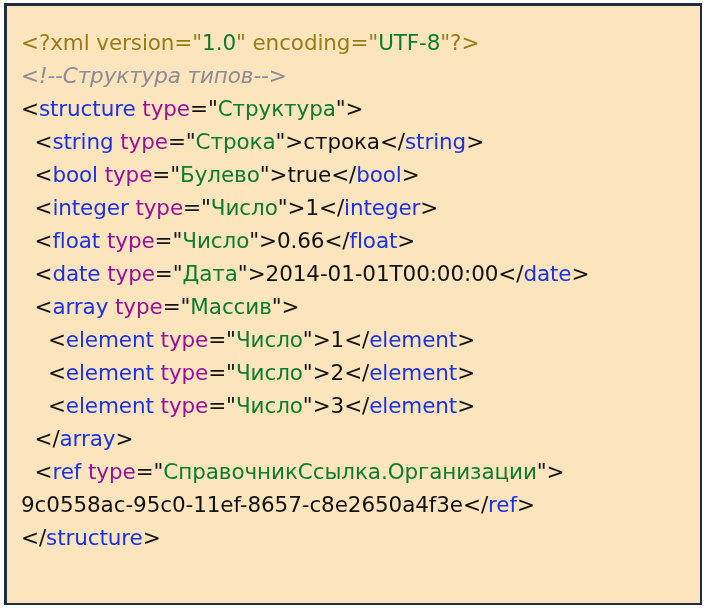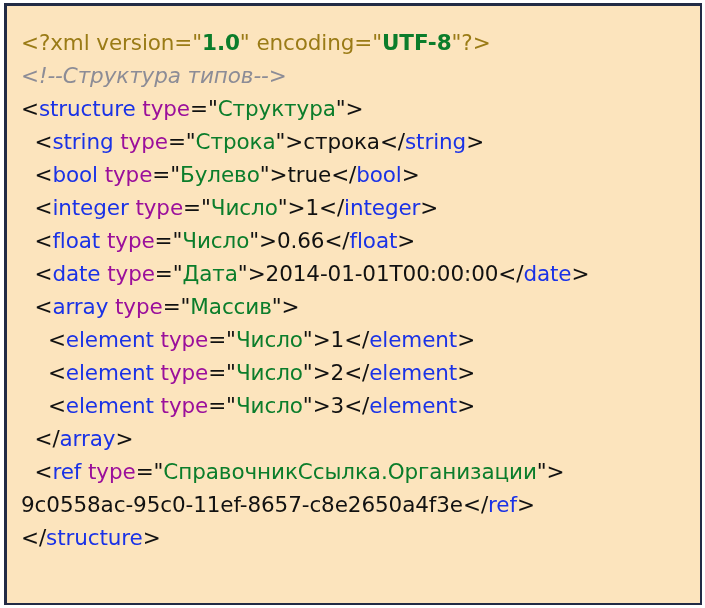--- a/index.html
+++ b/index.html
@@ -39,21 +39,21 @@
     white-space: pre;
     min-height: 33px;
   }
   
   .t-punct    { color: #111111; }
   .t-tag      { color: #1A32E6; }
   .t-attr     { color: #9B0F9B; }
   .t-value    { color: #0B7D2B; }
   .t-text     { color: #111111; }
   .t-decl     { color: #9A7B16; }
-  .t-declval  { color: #0B7D2B; font-weight: bold; }
+  .t-declval  { color: #0B7D2B; }
   .t-comment  { color: #8C8C96; font-style: italic; }
 </style>
 </head>
 <body style="background: rgb(255, 255, 255);">
 
 <div id="code-panel" style="background: rgb(252, 228, 189); border-color: rgb(34, 43, 69);">
   <div class="code-body" id="code-body"><div class="code-line"><span class="t-decl" style="color: rgb(154, 123, 22);">&lt;?xml version="</span><span class="t-declval" style="color: rgb(11, 125, 43);">1.0</span><span class="t-decl" style="color: rgb(154, 123, 22);">" encoding="</span><span class="t-declval" style="color: rgb(11, 125, 43);">UTF-8</span><span class="t-decl" style="color: rgb(154, 123, 22);">"?&gt;</span></div><div class="code-line"><span class="t-comment" style="color: rgb(140, 140, 150);">&lt;!--Структура типов--&gt;</span></div><div class="code-line"><span class="t-punct" style="color: rgb(17, 17, 17);">&lt;</span><span class="t-tag" style="color: rgb(26, 50, 230);">structure</span><span class="t-punct" style="color: rgb(17, 17, 17);"> </span><span class="t-attr" style="color: rgb(155, 15, 155);">type</span><span class="t-punct" style="color: rgb(17, 17, 17);">="</span><span class="t-value" style="color: rgb(11, 125, 43);">Структура</span><span class="t-punct" style="color: rgb(17, 17, 17);">"&gt;</span></div><div class="code-line"><span class="t-punct" style="color: rgb(17, 17, 17);">  </span><span class="t-punct" style="color: rgb(17, 17, 17);">&lt;</span><span class="t-tag" style="color: rgb(26, 50, 230);">string</span><span class="t-punct" style="color: rgb(17, 17, 17);"> </span><span class="t-attr" style="color: rgb(155, 15, 155);">type</span><span class="t-punct" style="color: rgb(17, 17, 17);">="</span><span class="t-value" style="color: rgb(11, 125, 43);">Строка</span><span class="t-punct" style="color: rgb(17, 17, 17);">"&gt;</span><span class="t-text" style="color: rgb(17, 17, 17);">строка</span><span class="t-punct" style="color: rgb(17, 17, 17);">&lt;/</span><span class="t-tag" style="color: rgb(26, 50, 230);">string</span><span class="t-punct" style="color: rgb(17, 17, 17);">&gt;</span></div><div class="code-line"><span class="t-punct" style="color: rgb(17, 17, 17);">  </span><span class="t-punct" style="color: rgb(17, 17, 17);">&lt;</span><span class="t-tag" style="color: rgb(26, 50, 230);">bool</span><span class="t-punct" style="color: rgb(17, 17, 17);"> </span><span class="t-attr" style="color: rgb(155, 15, 155);">type</span><span class="t-punct" style="color: rgb(17, 17, 17);">="</span><span class="t-value" style="color: rgb(11, 125, 43);">Булево</span><span class="t-punct" style="color: rgb(17, 17, 17);">"&gt;</span><span class="t-text" style="color: rgb(17, 17, 17);">true</span><span class="t-punct" style="color: rgb(17, 17, 17);">&lt;/</span><span class="t-tag" style="color: rgb(26, 50, 230);">bool</span><span class="t-punct" style="color: rgb(17, 17, 17);">&gt;</span></div><div class="code-line"><span class="t-punct" style="color: rgb(17, 17, 17);">  </span><span class="t-punct" style="color: rgb(17, 17, 17);">&lt;</span><span class="t-tag" style="color: rgb(26, 50, 230);">integer</span><span class="t-punct" style="color: rgb(17, 17, 17);"> </span><span class="t-attr" style="color: rgb(155, 15, 155);">type</span><span class="t-punct" style="color: rgb(17, 17, 17);">="</span><span class="t-value" style="color: rgb(11, 125, 43);">Число</span><span class="t-punct" style="color: rgb(17, 17, 17);">"&gt;</span><span class="t-text" style="color: rgb(17, 17, 17);">1</span><span class="t-punct" style="color: rgb(17, 17, 17);">&lt;/</span><span class="t-tag" style="color: rgb(26, 50, 230);">integer</span><span class="t-punct" style="color: rgb(17, 17, 17);">&gt;</span></div><div class="code-line"><span class="t-punct" style="color: rgb(17, 17, 17);">  </span><span class="t-punct" style="color: rgb(17, 17, 17);">&lt;</span><span class="t-tag" style="color: rgb(26, 50, 230);">float</span><span class="t-punct" style="color: rgb(17, 17, 17);"> </span><span class="t-attr" style="color: rgb(155, 15, 155);">type</span><span class="t-punct" style="color: rgb(17, 17, 17);">="</span><span class="t-value" style="color: rgb(11, 125, 43);">Число</span><span class="t-punct" style="color: rgb(17, 17, 17);">"&gt;</span><span class="t-text" style="color: rgb(17, 17, 17);">0.66</span><span class="t-punct" style="color: rgb(17, 17, 17);">&lt;/</span><span class="t-tag" style="color: rgb(26, 50, 230);">float</span><span class="t-punct" style="color: rgb(17, 17, 17);">&gt;</span></div><div class="code-line"><span class="t-punct" style="color: rgb(17, 17, 17);">  </span><span class="t-punct" style="color: rgb(17, 17, 17);">&lt;</span><span class="t-tag" style="color: rgb(26, 50, 230);">date</span><span class="t-punct" style="color: rgb(17, 17, 17);"> </span><span class="t-attr" style="color: rgb(155, 15, 155);">type</span><span class="t-punct" style="color: rgb(17, 17, 17);">="</span><span class="t-value" style="color: rgb(11, 125, 43);">Дата</span><span class="t-punct" style="color: rgb(17, 17, 17);">"&gt;</span><span class="t-text" style="color: rgb(17, 17, 17);">2014-01-01T00:00:00</span><span class="t-punct" style="color: rgb(17, 17, 17);">&lt;/</span><span class="t-tag" style="color: rgb(26, 50, 230);">date</span><span class="t-punct" style="color: rgb(17, 17, 17);">&gt;</span></div><div class="code-line"><span class="t-punct" style="color: rgb(17, 17, 17);">  </span><span class="t-punct" style="color: rgb(17, 17, 17);">&lt;</span><span class="t-tag" style="color: rgb(26, 50, 230);">array</span><span class="t-punct" style="color: rgb(17, 17, 17);"> </span><span class="t-attr" style="color: rgb(155, 15, 155);">type</span><span class="t-punct" style="color: rgb(17, 17, 17);">="</span><span class="t-value" style="color: rgb(11, 125, 43);">Массив</span><span class="t-punct" style="color: rgb(17, 17, 17);">"&gt;</span></div><div class="code-line"><span class="t-punct" style="color: rgb(17, 17, 17);">    </span><span class="t-punct" style="color: rgb(17, 17, 17);">&lt;</span><span class="t-tag" style="color: rgb(26, 50, 230);">element</span><span class="t-punct" style="color: rgb(17, 17, 17);"> </span><span class="t-attr" style="color: rgb(155, 15, 155);">type</span><span class="t-punct" style="color: rgb(17, 17, 17);">="</span><span class="t-value" style="color: rgb(11, 125, 43);">Число</span><span class="t-punct" style="color: rgb(17, 17, 17);">"&gt;</span><span class="t-text" style="color: rgb(17, 17, 17);">1</span><span class="t-punct" style="color: rgb(17, 17, 17);">&lt;/</span><span class="t-tag" style="color: rgb(26, 50, 230);">element</span><span class="t-punct" style="color: rgb(17, 17, 17);">&gt;</span></div><div class="code-line"><span class="t-punct" style="color: rgb(17, 17, 17);">    </span><span class="t-punct" style="color: rgb(17, 17, 17);">&lt;</span><span class="t-tag" style="color: rgb(26, 50, 230);">element</span><span class="t-punct" style="color: rgb(17, 17, 17);"> </span><span class="t-attr" style="color: rgb(155, 15, 155);">type</span><span class="t-punct" style="color: rgb(17, 17, 17);">="</span><span class="t-value" style="color: rgb(11, 125, 43);">Число</span><span class="t-punct" style="color: rgb(17, 17, 17);">"&gt;</span><span class="t-text" style="color: rgb(17, 17, 17);">2</span><span class="t-punct" style="color: rgb(17, 17, 17);">&lt;/</span><span class="t-tag" style="color: rgb(26, 50, 230);">element</span><span class="t-punct" style="color: rgb(17, 17, 17);">&gt;</span></div><div class="code-line"><span class="t-punct" style="color: rgb(17, 17, 17);">    </span><span class="t-punct" style="color: rgb(17, 17, 17);">&lt;</span><span class="t-tag" style="color: rgb(26, 50, 230);">element</span><span class="t-punct" style="color: rgb(17, 17, 17);"> </span><span class="t-attr" style="color: rgb(155, 15, 155);">type</span><span class="t-punct" style="color: rgb(17, 17, 17);">="</span><span class="t-value" style="color: rgb(11, 125, 43);">Число</span><span class="t-punct" style="color: rgb(17, 17, 17);">"&gt;</span><span class="t-text" style="color: rgb(17, 17, 17);">3</span><span class="t-punct" style="color: rgb(17, 17, 17);">&lt;/</span><span class="t-tag" style="color: rgb(26, 50, 230);">element</span><span class="t-punct" style="color: rgb(17, 17, 17);">&gt;</span></div><div class="code-line"><span class="t-punct" style="color: rgb(17, 17, 17);">  </span><span class="t-punct" style="color: rgb(17, 17, 17);">&lt;/</span><span class="t-tag" style="color: rgb(26, 50, 230);">array</span><span class="t-punct" style="color: rgb(17, 17, 17);">&gt;</span></div><div class="code-line"><span class="t-punct" style="color: rgb(17, 17, 17);">  </span><span class="t-punct" style="color: rgb(17, 17, 17);">&lt;</span><span class="t-tag" style="color: rgb(26, 50, 230);">ref</span><span class="t-punct" style="color: rgb(17, 17, 17);"> </span><span class="t-attr" style="color: rgb(155, 15, 155);">type</span><span class="t-punct" style="color: rgb(17, 17, 17);">="</span><span class="t-value" style="color: rgb(11, 125, 43);">СправочникСсылка.Организации</span><span class="t-punct" style="color: rgb(17, 17, 17);">"&gt;</span></div><div class="code-line"><span class="t-text" style="color: rgb(17, 17, 17);">9c0558ac-95c0-11ef-8657-c8e2650a4f3e</span><span class="t-punct" style="color: rgb(17, 17, 17);">&lt;/</span><span class="t-tag" style="color: rgb(26, 50, 230);">ref</span><span class="t-punct" style="color: rgb(17, 17, 17);">&gt;</span></div><div class="code-line"><span class="t-punct" style="color: rgb(17, 17, 17);">&lt;/</span><span class="t-tag" style="color: rgb(26, 50, 230);">structure</span><span class="t-punct" style="color: rgb(17, 17, 17);">&gt;</span></div></div>
 </div>
 
 </body></html>

